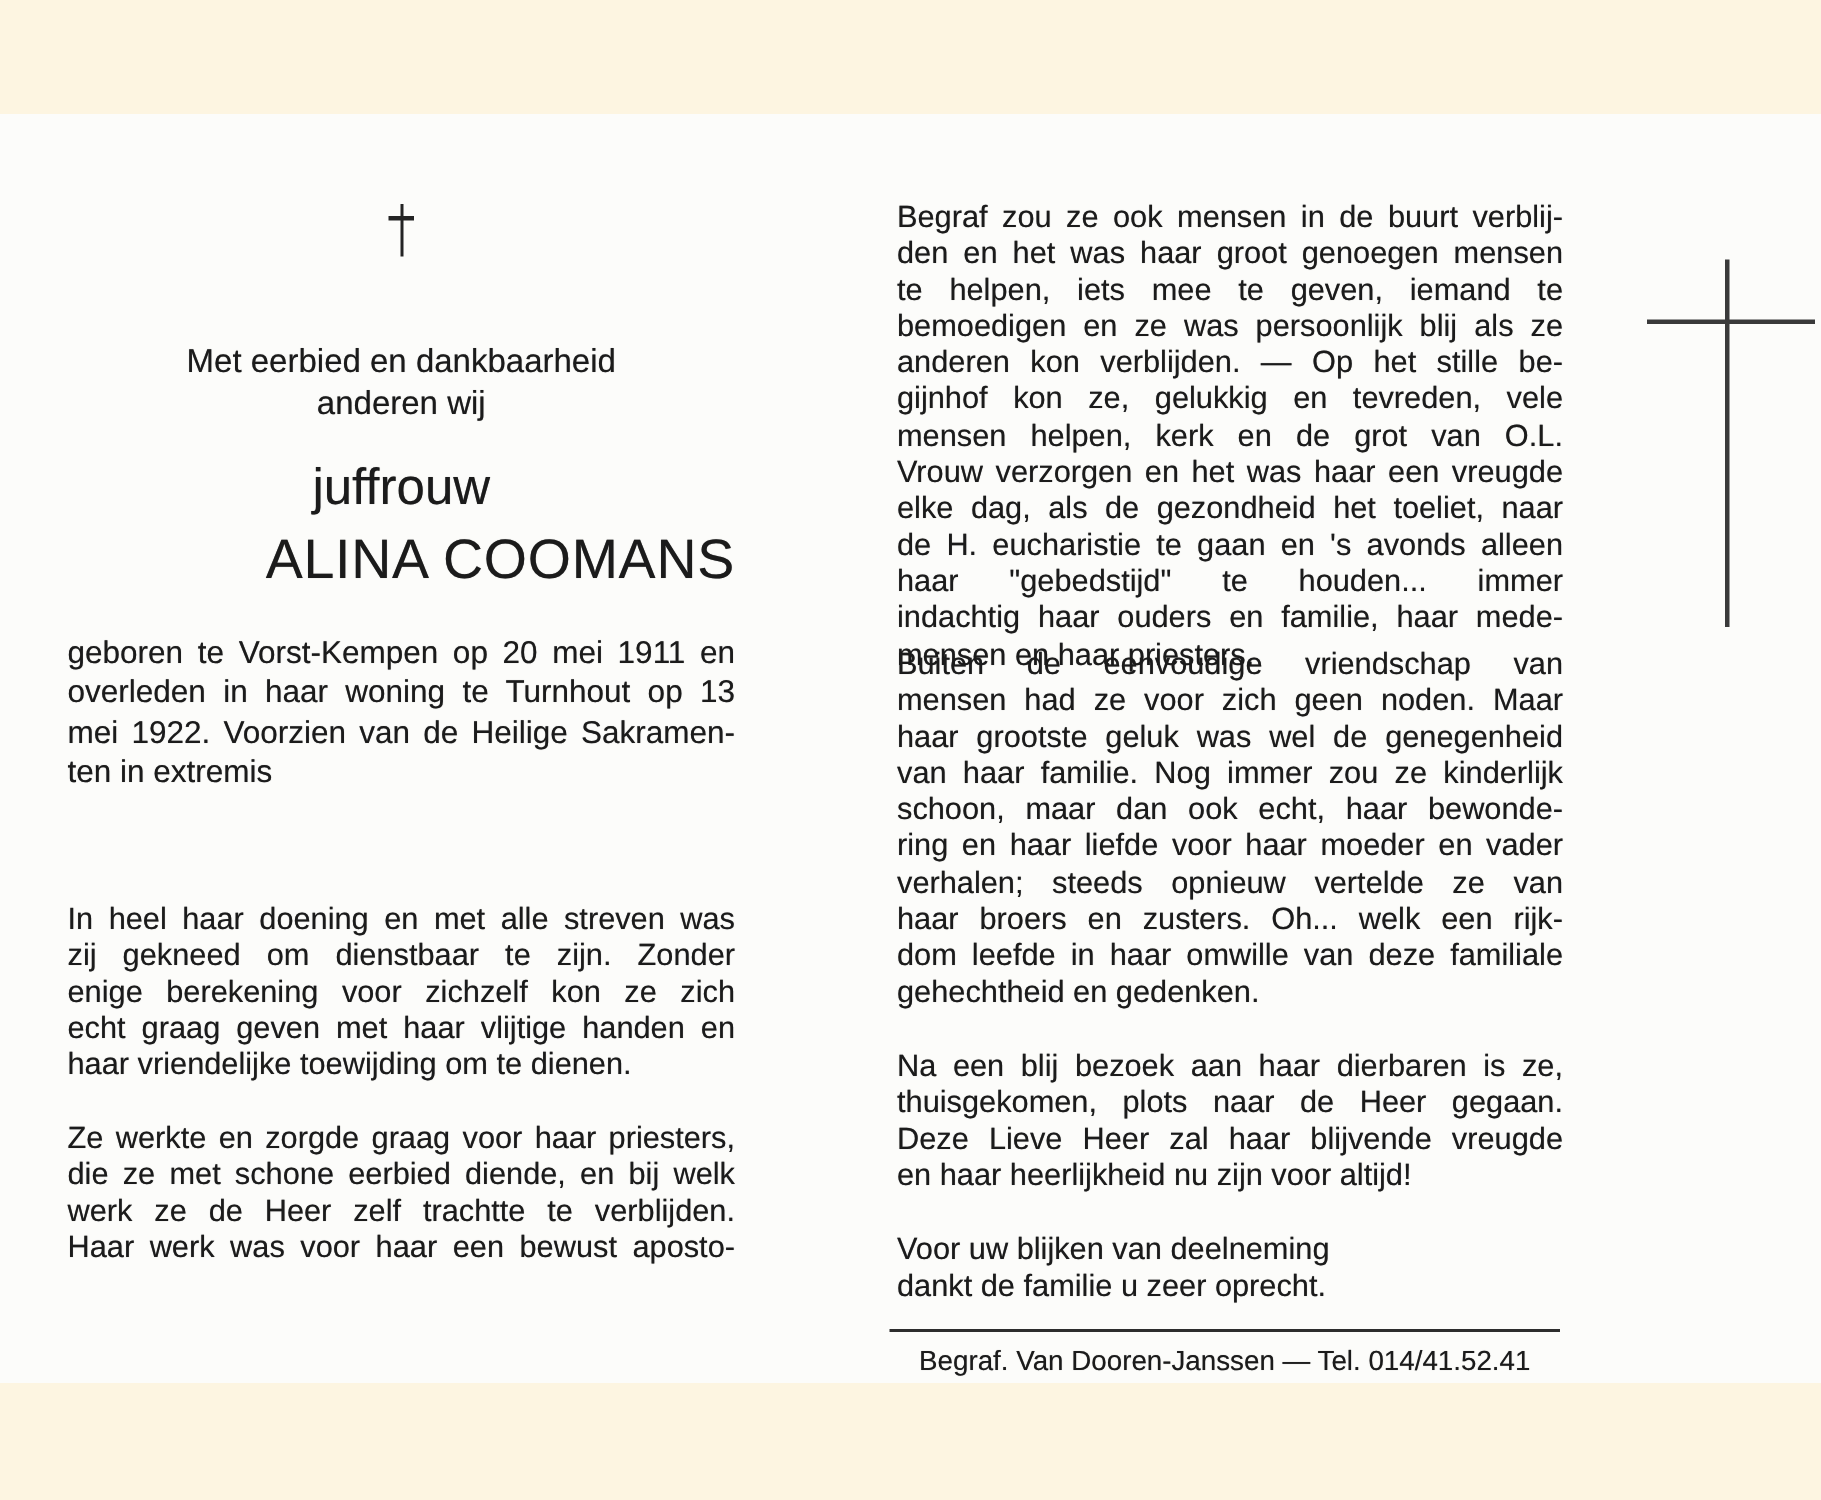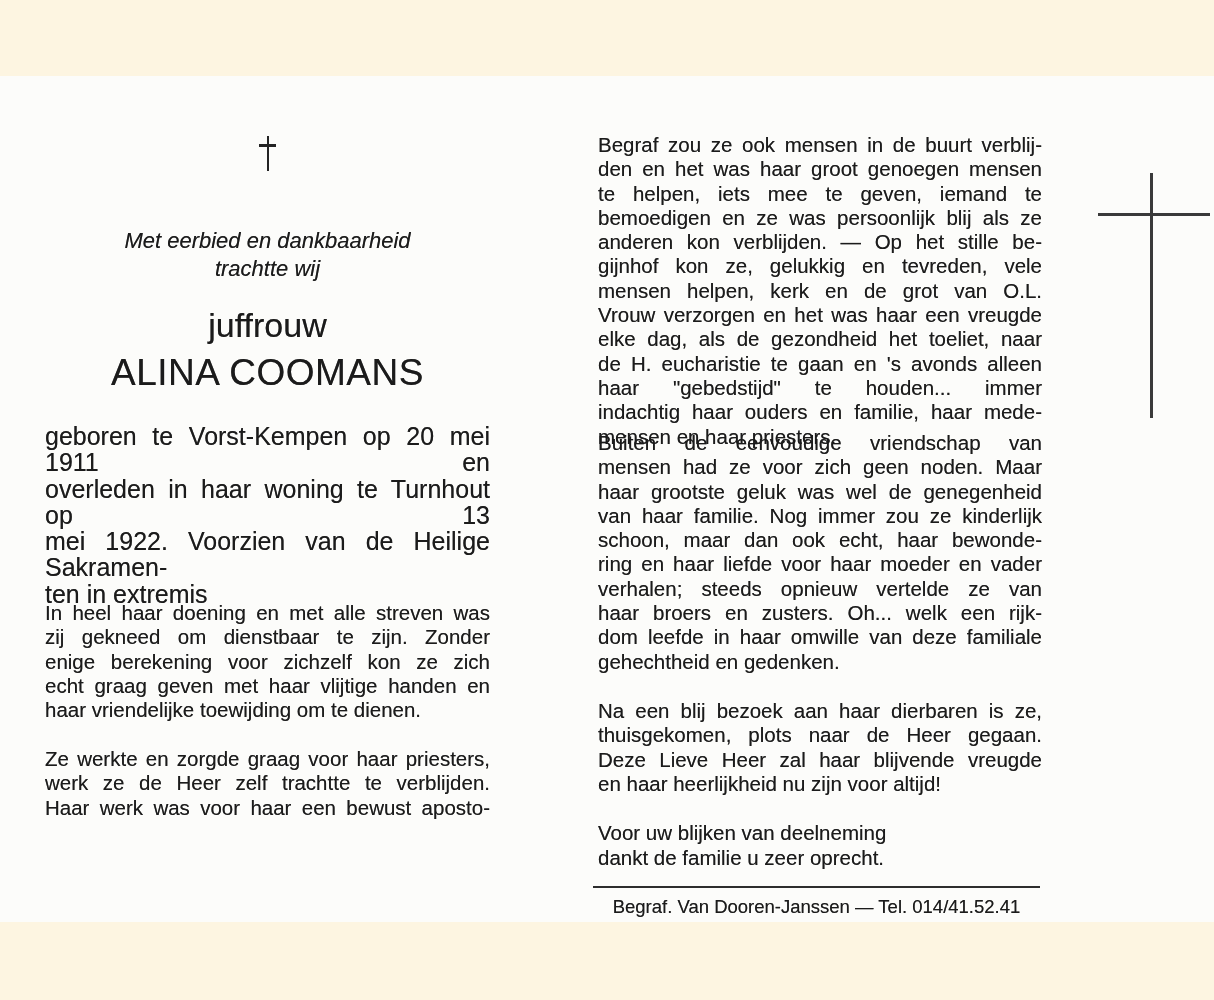--- a/index.html
+++ b/index.html
@@ -19,26 +19,26 @@
 
   .col-left  { position:absolute; left:45px;  top:0; width:445px;  height:1000px; }
   .col-right { position:absolute; left:598px; top:0; width:444px;  height:1000px; }
 
   
   .small-cross { position:absolute; top:136px; left:0; width:100%; height:38px; }
   .small-cross .scv { position:absolute; left:calc(50% - 1px); top:0;  width:2.5px; height:35px; background:#242424; }
   .small-cross .sch { position:absolute; left:calc(50% - 9px); top:8px; width:17px;  height:2.5px; background:#242424; }
 
   .intro { position:absolute; top:227px; left:0; width:100%; font-size:22px; line-height:28px; }
-  .intro .jline { text-align:right; text-align-last:center;font-style:italic; }
+  .intro .jline { text-align:right; text-align-last:center; }
 
   .honorific { position:absolute; top:305px; left:0; width:100%; text-align:center; font-size:34px; line-height:40px; }
-  .deceased  { position:absolute; top:351px; left:0; width:100%; text-align:center; font-size:37px; line-height:44px; letter-spacing:.5px; }
+  .deceased  { position:absolute; top:351px; left:0; width:100%; text-align:right; font-size:37px; line-height:44px; letter-spacing:.5px; }
 
-  .vitals { position:absolute; top:423px; left:0; width:100%; font-size:25px; line-height:26.3px; }
+  .vitals { position:absolute; top:423px; left:0; width:100%; font-size:21px; line-height:26.3px; }
 
   .para { position:absolute; left:0; width:100%; font-size:20.5px; line-height:24.3px; }
   .p-l1 { top:601px; }
   .p-l2 { top:747px; }
   .p-r1 { top:133px; }
   .p-r2 { top:431px; }
   .p-r3 { top:699px; }
   .p-r4 { top:820px; line-height:25px; }
 
   
@@ -64,21 +64,21 @@
 
   <div class="col-left">
 
     <div class="small-cross">
       <div class="scv"></div>
       <div class="sch"></div>
     </div>
 
     <div class="intro ink">
         <span class="jline">Met eerbied en dankbaarheid</span>
-        <span class="jline last">trachtte wij</span>
+        <span class="jline last">anderen wij</span>
       </div>
 
     <div class="honorific ink">juffrouw</div>
 
     <div class="deceased ink">ALINA COOMANS</div>
 
     <div class="vitals jblock ink">
         <span class="jline">geboren te Vorst-Kempen op 20 mei 1911 en</span>
         <span class="jline">overleden in haar woning te Turnhout op 13</span>
         <span class="jline">mei 1922. Voorzien van de Heilige Sakramen-</span>
@@ -88,20 +88,21 @@
     <div class="para p-l1 jblock ink">
         <span class="jline">In heel haar doening en met alle streven was</span>
         <span class="jline">zij gekneed om dienstbaar te zijn. Zonder</span>
         <span class="jline">enige berekening voor zichzelf kon ze zich</span>
         <span class="jline">echt graag geven met haar vlijtige handen en</span>
         <span class="jline last">haar vriendelijke toewijding om te dienen.</span>
       </div>
 
     <div class="para p-l2 jblock ink">
         <span class="jline">Ze werkte en zorgde graag voor haar priesters,</span>
+        <span class="jline">die ze met schone eerbied diende, en bij welk</span>
         <span class="jline">werk ze de Heer zelf trachtte te verblijden.</span>
         <span class="jline">Haar werk was voor haar een bewust aposto-</span>
       </div>
   </div>
 
   <div class="col-right">
 
     <div class="para p-r1 jblock ink">
         <span class="jline">Begraf zou ze ook mensen in de buurt verblij-</span>
         <span class="jline">den en het was haar groot genoegen mensen</span>

